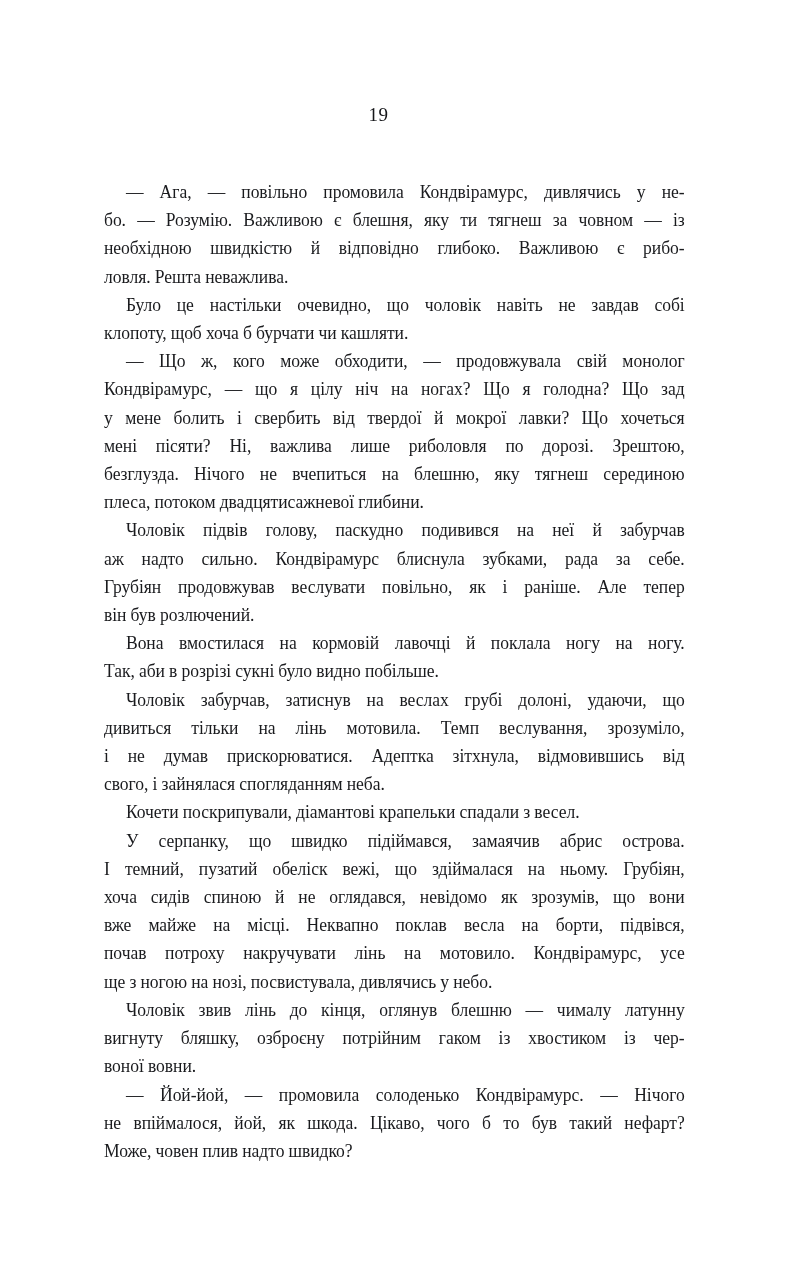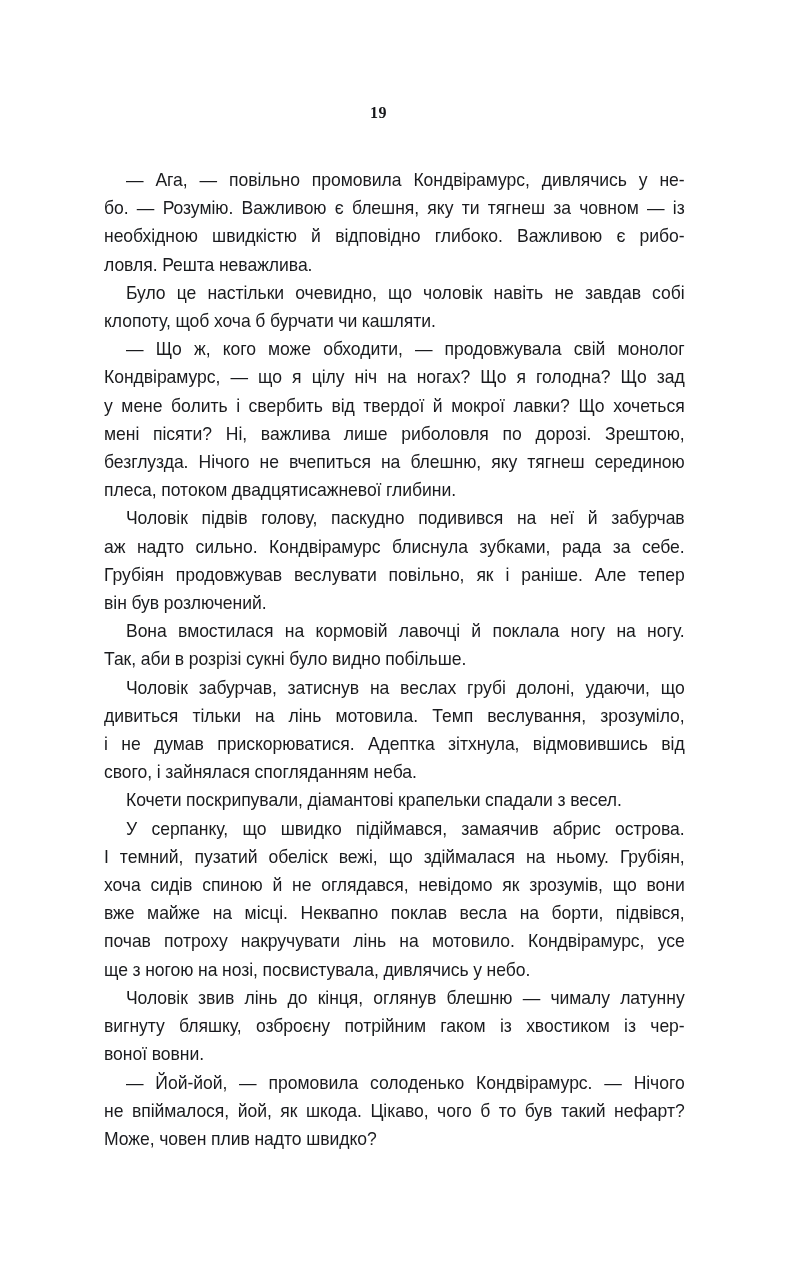--- a/index.html
+++ b/index.html
@@ -22,31 +22,32 @@
     background: #ffffff;
   }
 
   .folio {
     position: absolute;
     top: 104px;
     left: 0;
     width: 757px;
     text-align: center;
     font-family: "Liberation Serif", "DejaVu Serif", serif;
-    font-weight: bold;
-    font-size: 16px;
+    font-weight: normal;
+    font-size: 19px;
     color: #16171a;
     letter-spacing: 0.4px;
   }
 
   .text-block {
     position: absolute;
-    top: 166px;
+    top: 178px;
     left: 104px;
     width: 581px;
+    font-family: Liberation Serif, serif;
   }
 
   .para {
     margin: 0;
     text-align: justify;
     text-align-last: left;
     text-indent: 23px;
     font-size: 18.4px;
     line-height: 28.2px;
     color: #1a1b1e;

